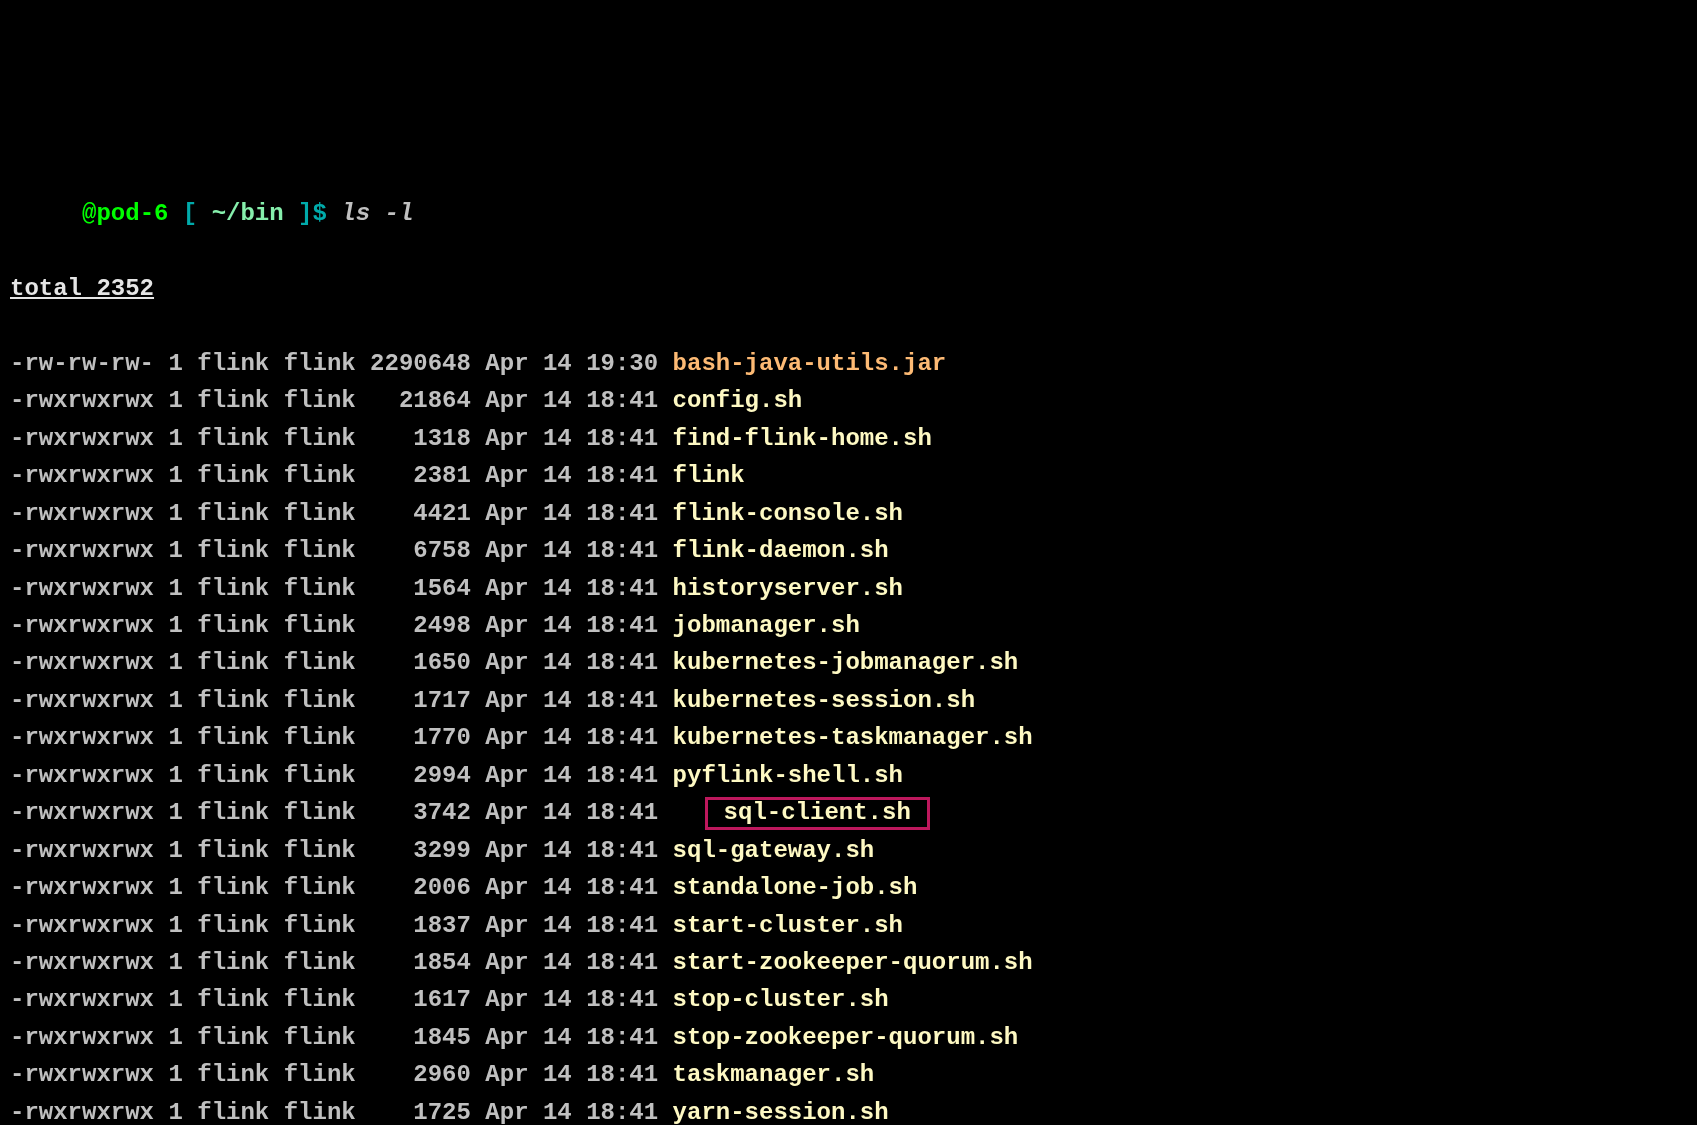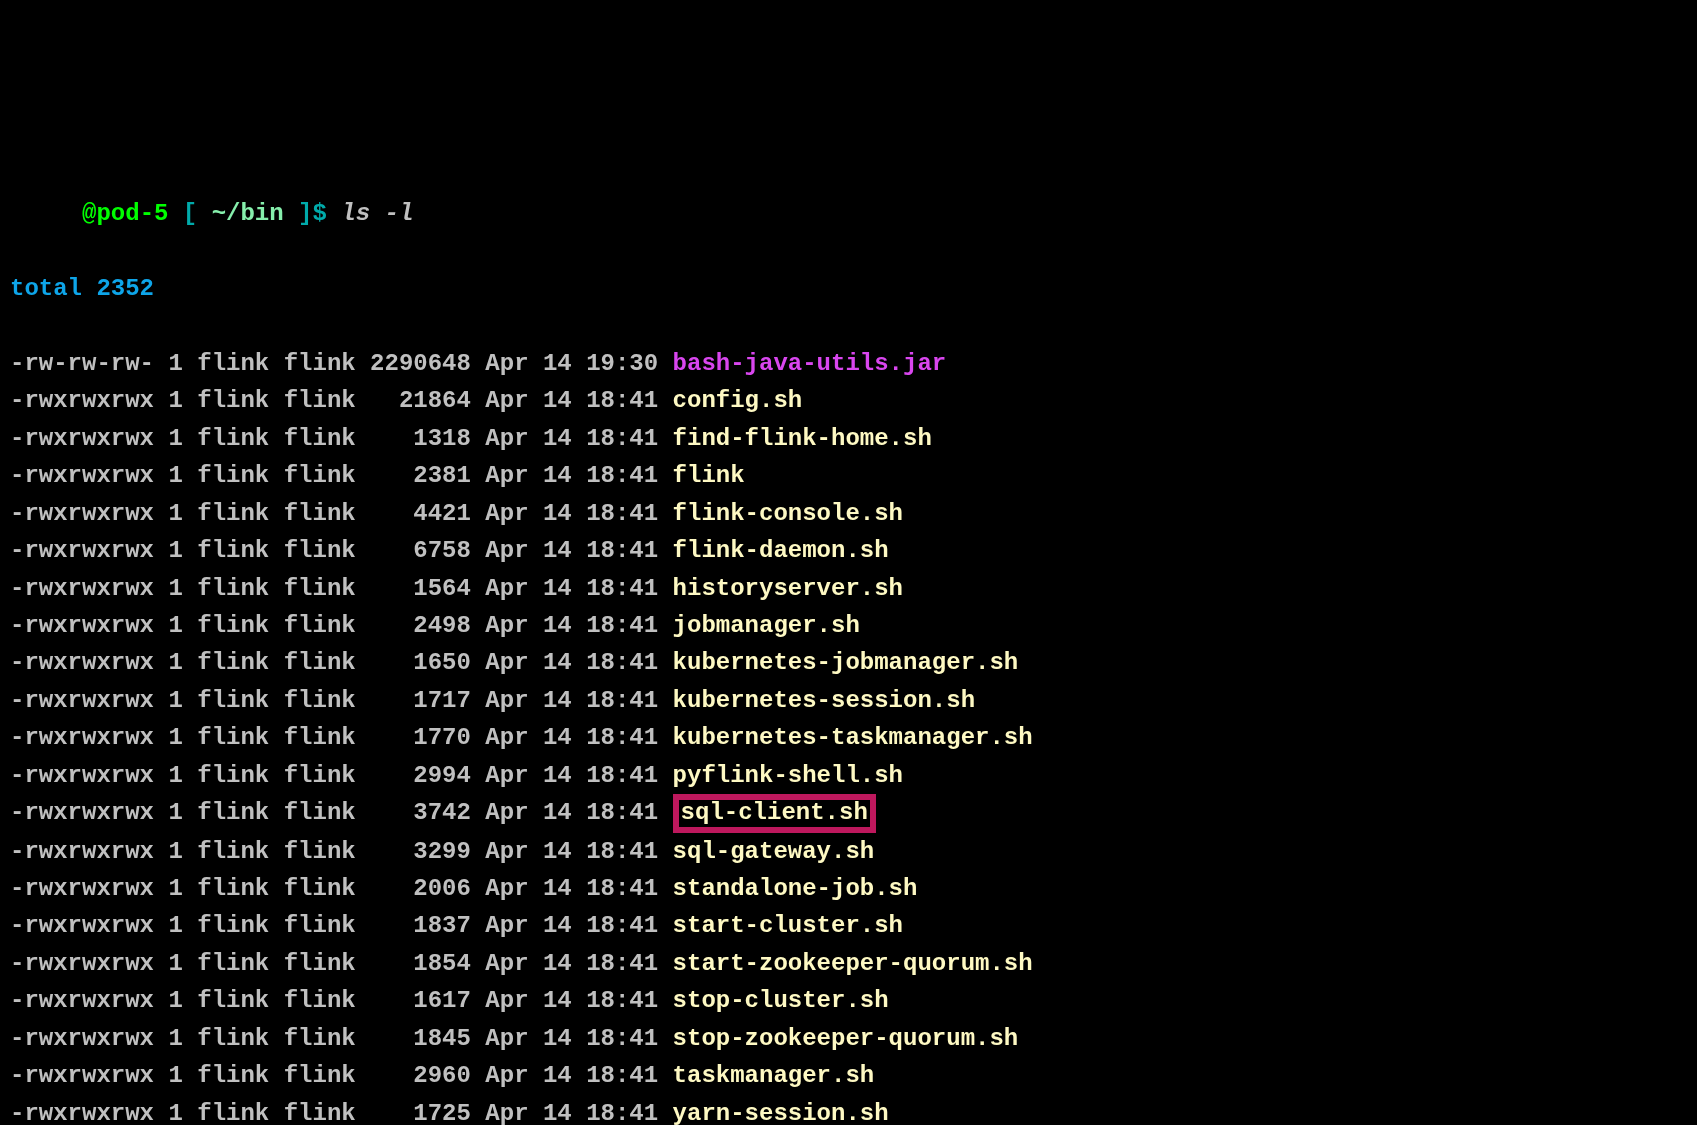--- a/index.html
+++ b/index.html
@@ -27,46 +27,48 @@
       color: #86efac;
     }
     .prompt-dollar {
       color: #00aaaa;
     }
     .command {
       color: #c0c0c0;
       font-style: italic;
     }
     .total-line {
-      color: #0ea5e9;
+      color: #e5e5e5;
+      text-decoration: underline;
     }
     .row {
       display: block;
     }
     .perms, .links, .owner, .group, .size, .date, .time {
       color: #c0c0c0;
     }
     .filename-exec {
       color: #fef9c3;
     }
     .filename-regular {
-      color: #d946ef;
+      color: #fdba74;
     }
     .highlighted {
-      border: 6px solid #be185d;
-      padding: 0 2px;
+      border: 3px solid #be185d;
+      padding: 0 16px;
       display: inline-block;
       line-height: 1.1;
+      margin-left: 32px;
     }
   </style>
 </head>
 <body>
 
 
 
 <div>
-<span class="row">     <span class="prompt-host">@pod-5</span><span class="prompt-bracket"> [ </span><span class="prompt-path">~/bin</span><span class="prompt-bracket"> ]</span><span class="prompt-dollar">$ </span><span class="command">ls -l</span></span>
+<span class="row">     <span class="prompt-host">@pod-6</span><span class="prompt-bracket"> [ </span><span class="prompt-path">~/bin</span><span class="prompt-bracket"> ]</span><span class="prompt-dollar">$ </span><span class="command">ls -l</span></span>
 <span class="row total-line">total 2352</span>
 <div id="file-rows"><span class="row"><span class="perms">-rw-rw-rw-</span> <span class="links">1</span> <span class="owner">flink</span> <span class="group">flink</span> <span class="size">2290648</span> <span class="date">Apr 14</span> <span class="time">19:30</span> <span class="filename-regular">bash-java-utils.jar</span></span><span class="row"><span class="perms">-rwxrwxrwx</span> <span class="links">1</span> <span class="owner">flink</span> <span class="group">flink</span> <span class="size">  21864</span> <span class="date">Apr 14</span> <span class="time">18:41</span> <span class="filename-exec">config.sh</span></span><span class="row"><span class="perms">-rwxrwxrwx</span> <span class="links">1</span> <span class="owner">flink</span> <span class="group">flink</span> <span class="size">   1318</span> <span class="date">Apr 14</span> <span class="time">18:41</span> <span class="filename-exec">find-flink-home.sh</span></span><span class="row"><span class="perms">-rwxrwxrwx</span> <span class="links">1</span> <span class="owner">flink</span> <span class="group">flink</span> <span class="size">   2381</span> <span class="date">Apr 14</span> <span class="time">18:41</span> <span class="filename-exec">flink</span></span><span class="row"><span class="perms">-rwxrwxrwx</span> <span class="links">1</span> <span class="owner">flink</span> <span class="group">flink</span> <span class="size">   4421</span> <span class="date">Apr 14</span> <span class="time">18:41</span> <span class="filename-exec">flink-console.sh</span></span><span class="row"><span class="perms">-rwxrwxrwx</span> <span class="links">1</span> <span class="owner">flink</span> <span class="group">flink</span> <span class="size">   6758</span> <span class="date">Apr 14</span> <span class="time">18:41</span> <span class="filename-exec">flink-daemon.sh</span></span><span class="row"><span class="perms">-rwxrwxrwx</span> <span class="links">1</span> <span class="owner">flink</span> <span class="group">flink</span> <span class="size">   1564</span> <span class="date">Apr 14</span> <span class="time">18:41</span> <span class="filename-exec">historyserver.sh</span></span><span class="row"><span class="perms">-rwxrwxrwx</span> <span class="links">1</span> <span class="owner">flink</span> <span class="group">flink</span> <span class="size">   2498</span> <span class="date">Apr 14</span> <span class="time">18:41</span> <span class="filename-exec">jobmanager.sh</span></span><span class="row"><span class="perms">-rwxrwxrwx</span> <span class="links">1</span> <span class="owner">flink</span> <span class="group">flink</span> <span class="size">   1650</span> <span class="date">Apr 14</span> <span class="time">18:41</span> <span class="filename-exec">kubernetes-jobmanager.sh</span></span><span class="row"><span class="perms">-rwxrwxrwx</span> <span class="links">1</span> <span class="owner">flink</span> <span class="group">flink</span> <span class="size">   1717</span> <span class="date">Apr 14</span> <span class="time">18:41</span> <span class="filename-exec">kubernetes-session.sh</span></span><span class="row"><span class="perms">-rwxrwxrwx</span> <span class="links">1</span> <span class="owner">flink</span> <span class="group">flink</span> <span class="size">   1770</span> <span class="date">Apr 14</span> <span class="time">18:41</span> <span class="filename-exec">kubernetes-taskmanager.sh</span></span><span class="row"><span class="perms">-rwxrwxrwx</span> <span class="links">1</span> <span class="owner">flink</span> <span class="group">flink</span> <span class="size">   2994</span> <span class="date">Apr 14</span> <span class="time">18:41</span> <span class="filename-exec">pyflink-shell.sh</span></span><span class="row"><span class="perms">-rwxrwxrwx</span> <span class="links">1</span> <span class="owner">flink</span> <span class="group">flink</span> <span class="size">   3742</span> <span class="date">Apr 14</span> <span class="time">18:41</span> <span class="filename-exec highlighted">sql-client.sh</span></span><span class="row"><span class="perms">-rwxrwxrwx</span> <span class="links">1</span> <span class="owner">flink</span> <span class="group">flink</span> <span class="size">   3299</span> <span class="date">Apr 14</span> <span class="time">18:41</span> <span class="filename-exec">sql-gateway.sh</span></span><span class="row"><span class="perms">-rwxrwxrwx</span> <span class="links">1</span> <span class="owner">flink</span> <span class="group">flink</span> <span class="size">   2006</span> <span class="date">Apr 14</span> <span class="time">18:41</span> <span class="filename-exec">standalone-job.sh</span></span><span class="row"><span class="perms">-rwxrwxrwx</span> <span class="links">1</span> <span class="owner">flink</span> <span class="group">flink</span> <span class="size">   1837</span> <span class="date">Apr 14</span> <span class="time">18:41</span> <span class="filename-exec">start-cluster.sh</span></span><span class="row"><span class="perms">-rwxrwxrwx</span> <span class="links">1</span> <span class="owner">flink</span> <span class="group">flink</span> <span class="size">   1854</span> <span class="date">Apr 14</span> <span class="time">18:41</span> <span class="filename-exec">start-zookeeper-quorum.sh</span></span><span class="row"><span class="perms">-rwxrwxrwx</span> <span class="links">1</span> <span class="owner">flink</span> <span class="group">flink</span> <span class="size">   1617</span> <span class="date">Apr 14</span> <span class="time">18:41</span> <span class="filename-exec">stop-cluster.sh</span></span><span class="row"><span class="perms">-rwxrwxrwx</span> <span class="links">1</span> <span class="owner">flink</span> <span class="group">flink</span> <span class="size">   1845</span> <span class="date">Apr 14</span> <span class="time">18:41</span> <span class="filename-exec">stop-zookeeper-quorum.sh</span></span><span class="row"><span class="perms">-rwxrwxrwx</span> <span class="links">1</span> <span class="owner">flink</span> <span class="group">flink</span> <span class="size">   2960</span> <span class="date">Apr 14</span> <span class="time">18:41</span> <span class="filename-exec">taskmanager.sh</span></span><span class="row"><span class="perms">-rwxrwxrwx</span> <span class="links">1</span> <span class="owner">flink</span> <span class="group">flink</span> <span class="size">   1725</span> <span class="date">Apr 14</span> <span class="time">18:41</span> <span class="filename-exec">yarn-session.sh</span></span></div>
 </div>
 
 
 
 
 </body></html>

